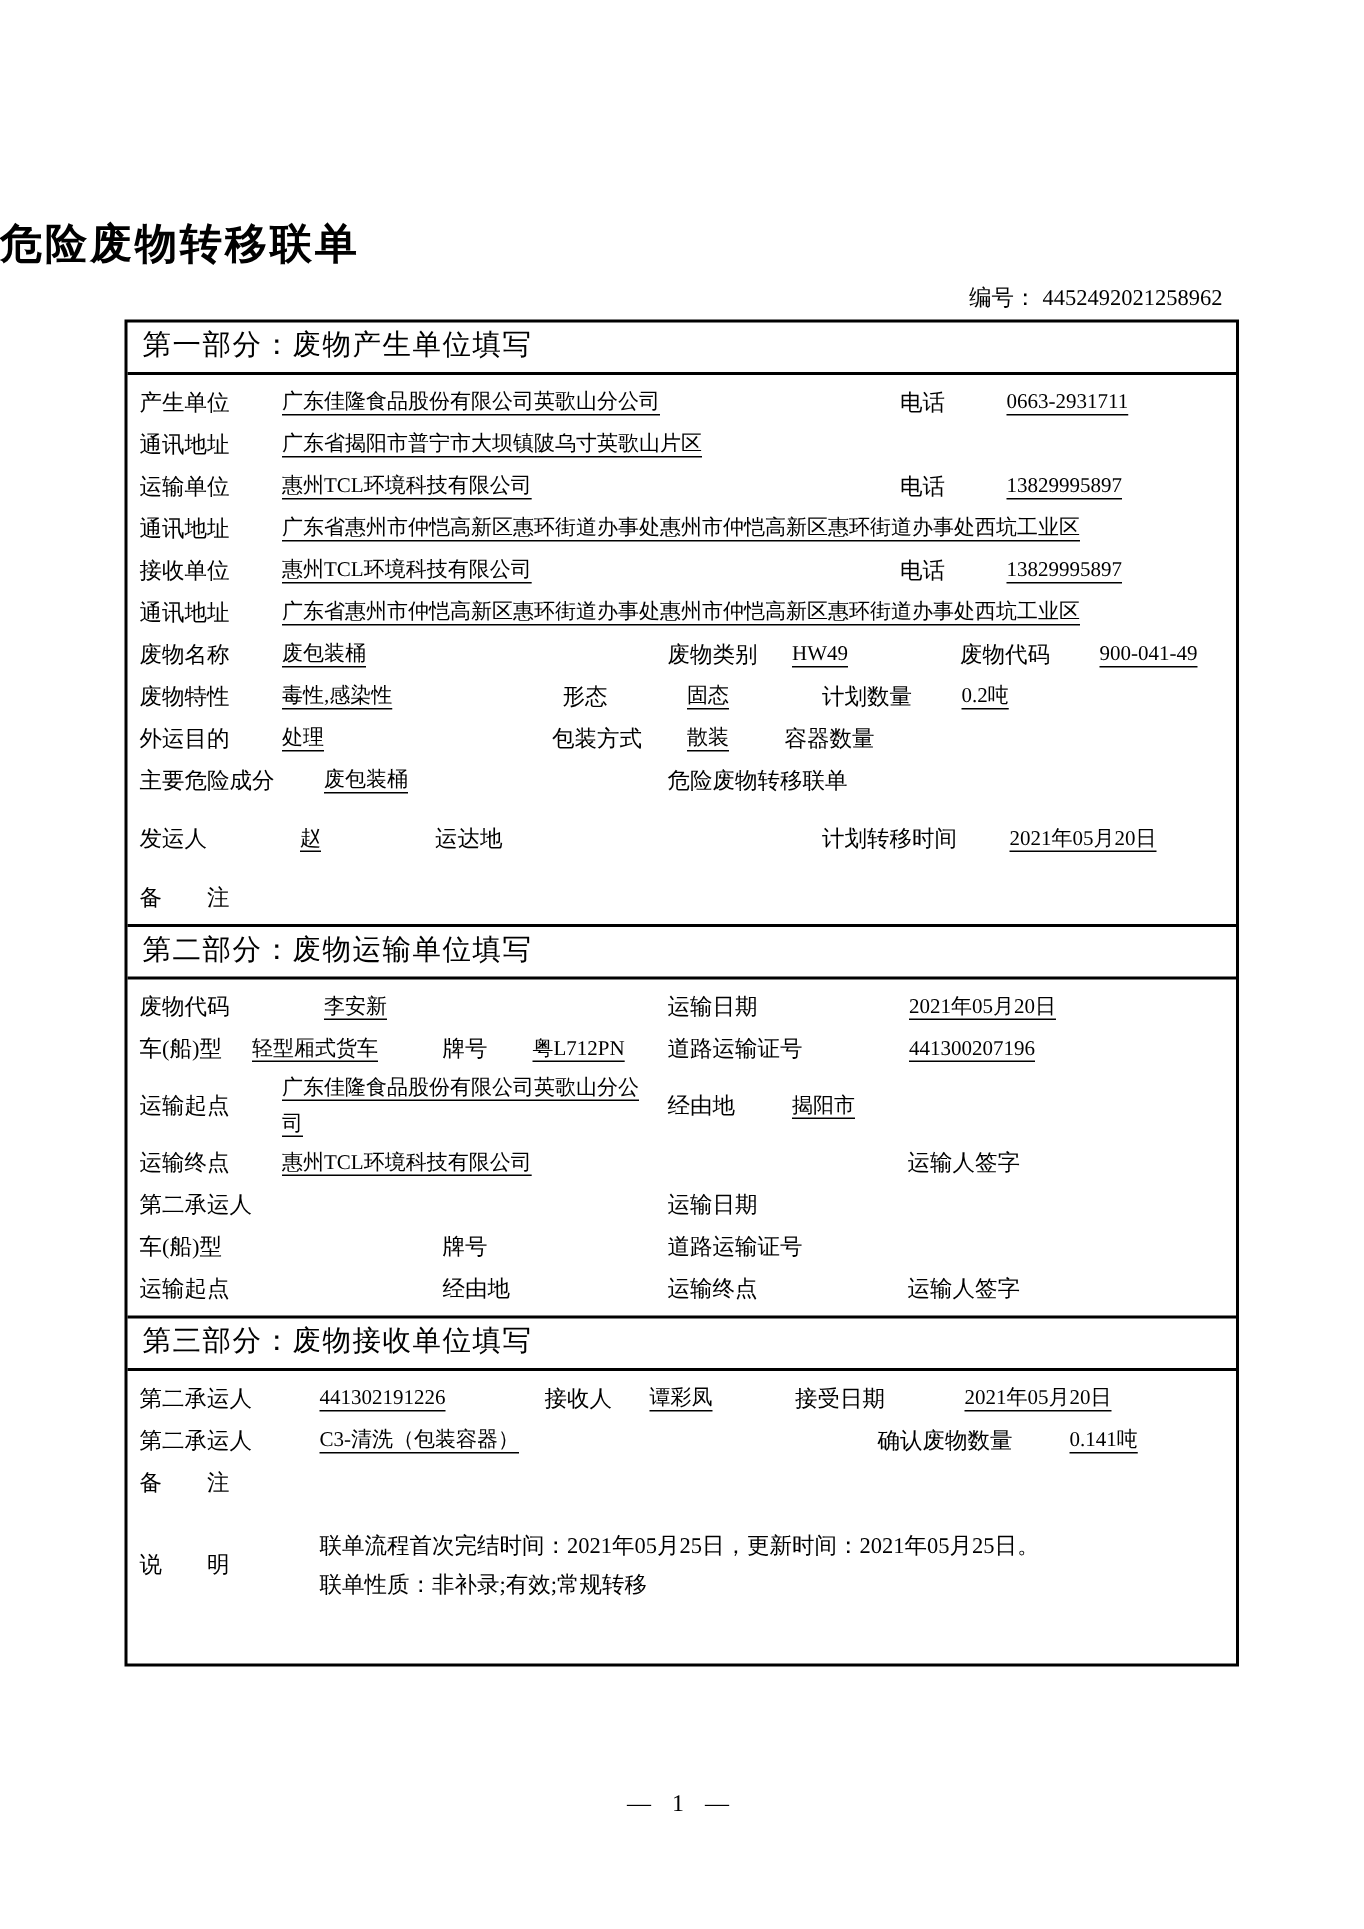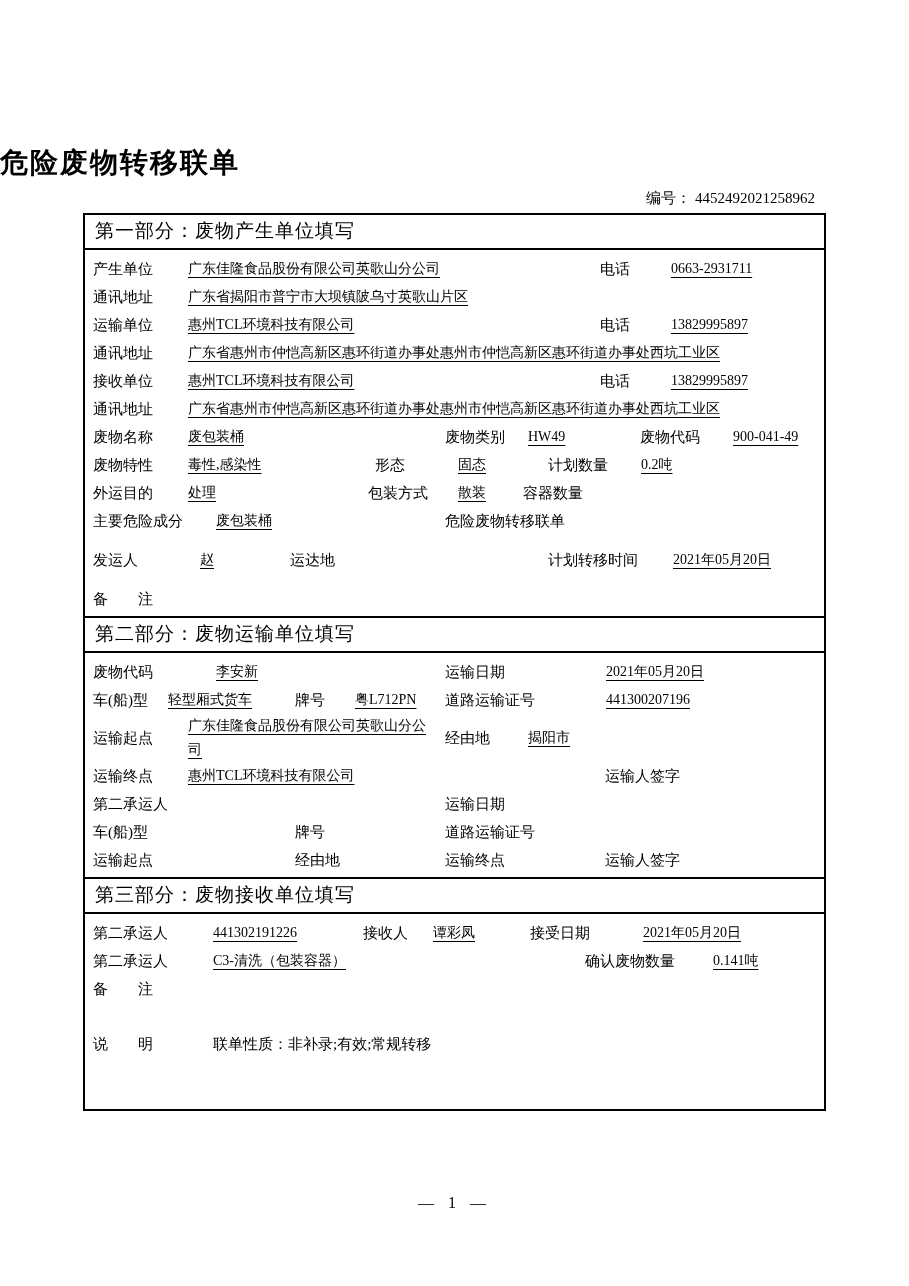--- a/index.html
+++ b/index.html
@@ -216,20 +216,21 @@
         <span class="f uv" style="left:625px">0.141吨</span>
       </div>
 
       <div class="r">
         <span class="f" style="left:8px">备　　注</span>
       </div>
 
       <div class="r note">
         <span class="f" style="left:8px">说　　明</span>
         <div class="f notelines" style="left:128px">
+          <div>联单流程首次完结时间：2021年05月25日，更新时间：2021年05月25日。</div>
           <div>联单性质：非补录;有效;常规转移</div>
         </div>
       </div>
     </div>
 
   </div>
 
   <div class="footer">— 1 —</div>
 
 </div>

